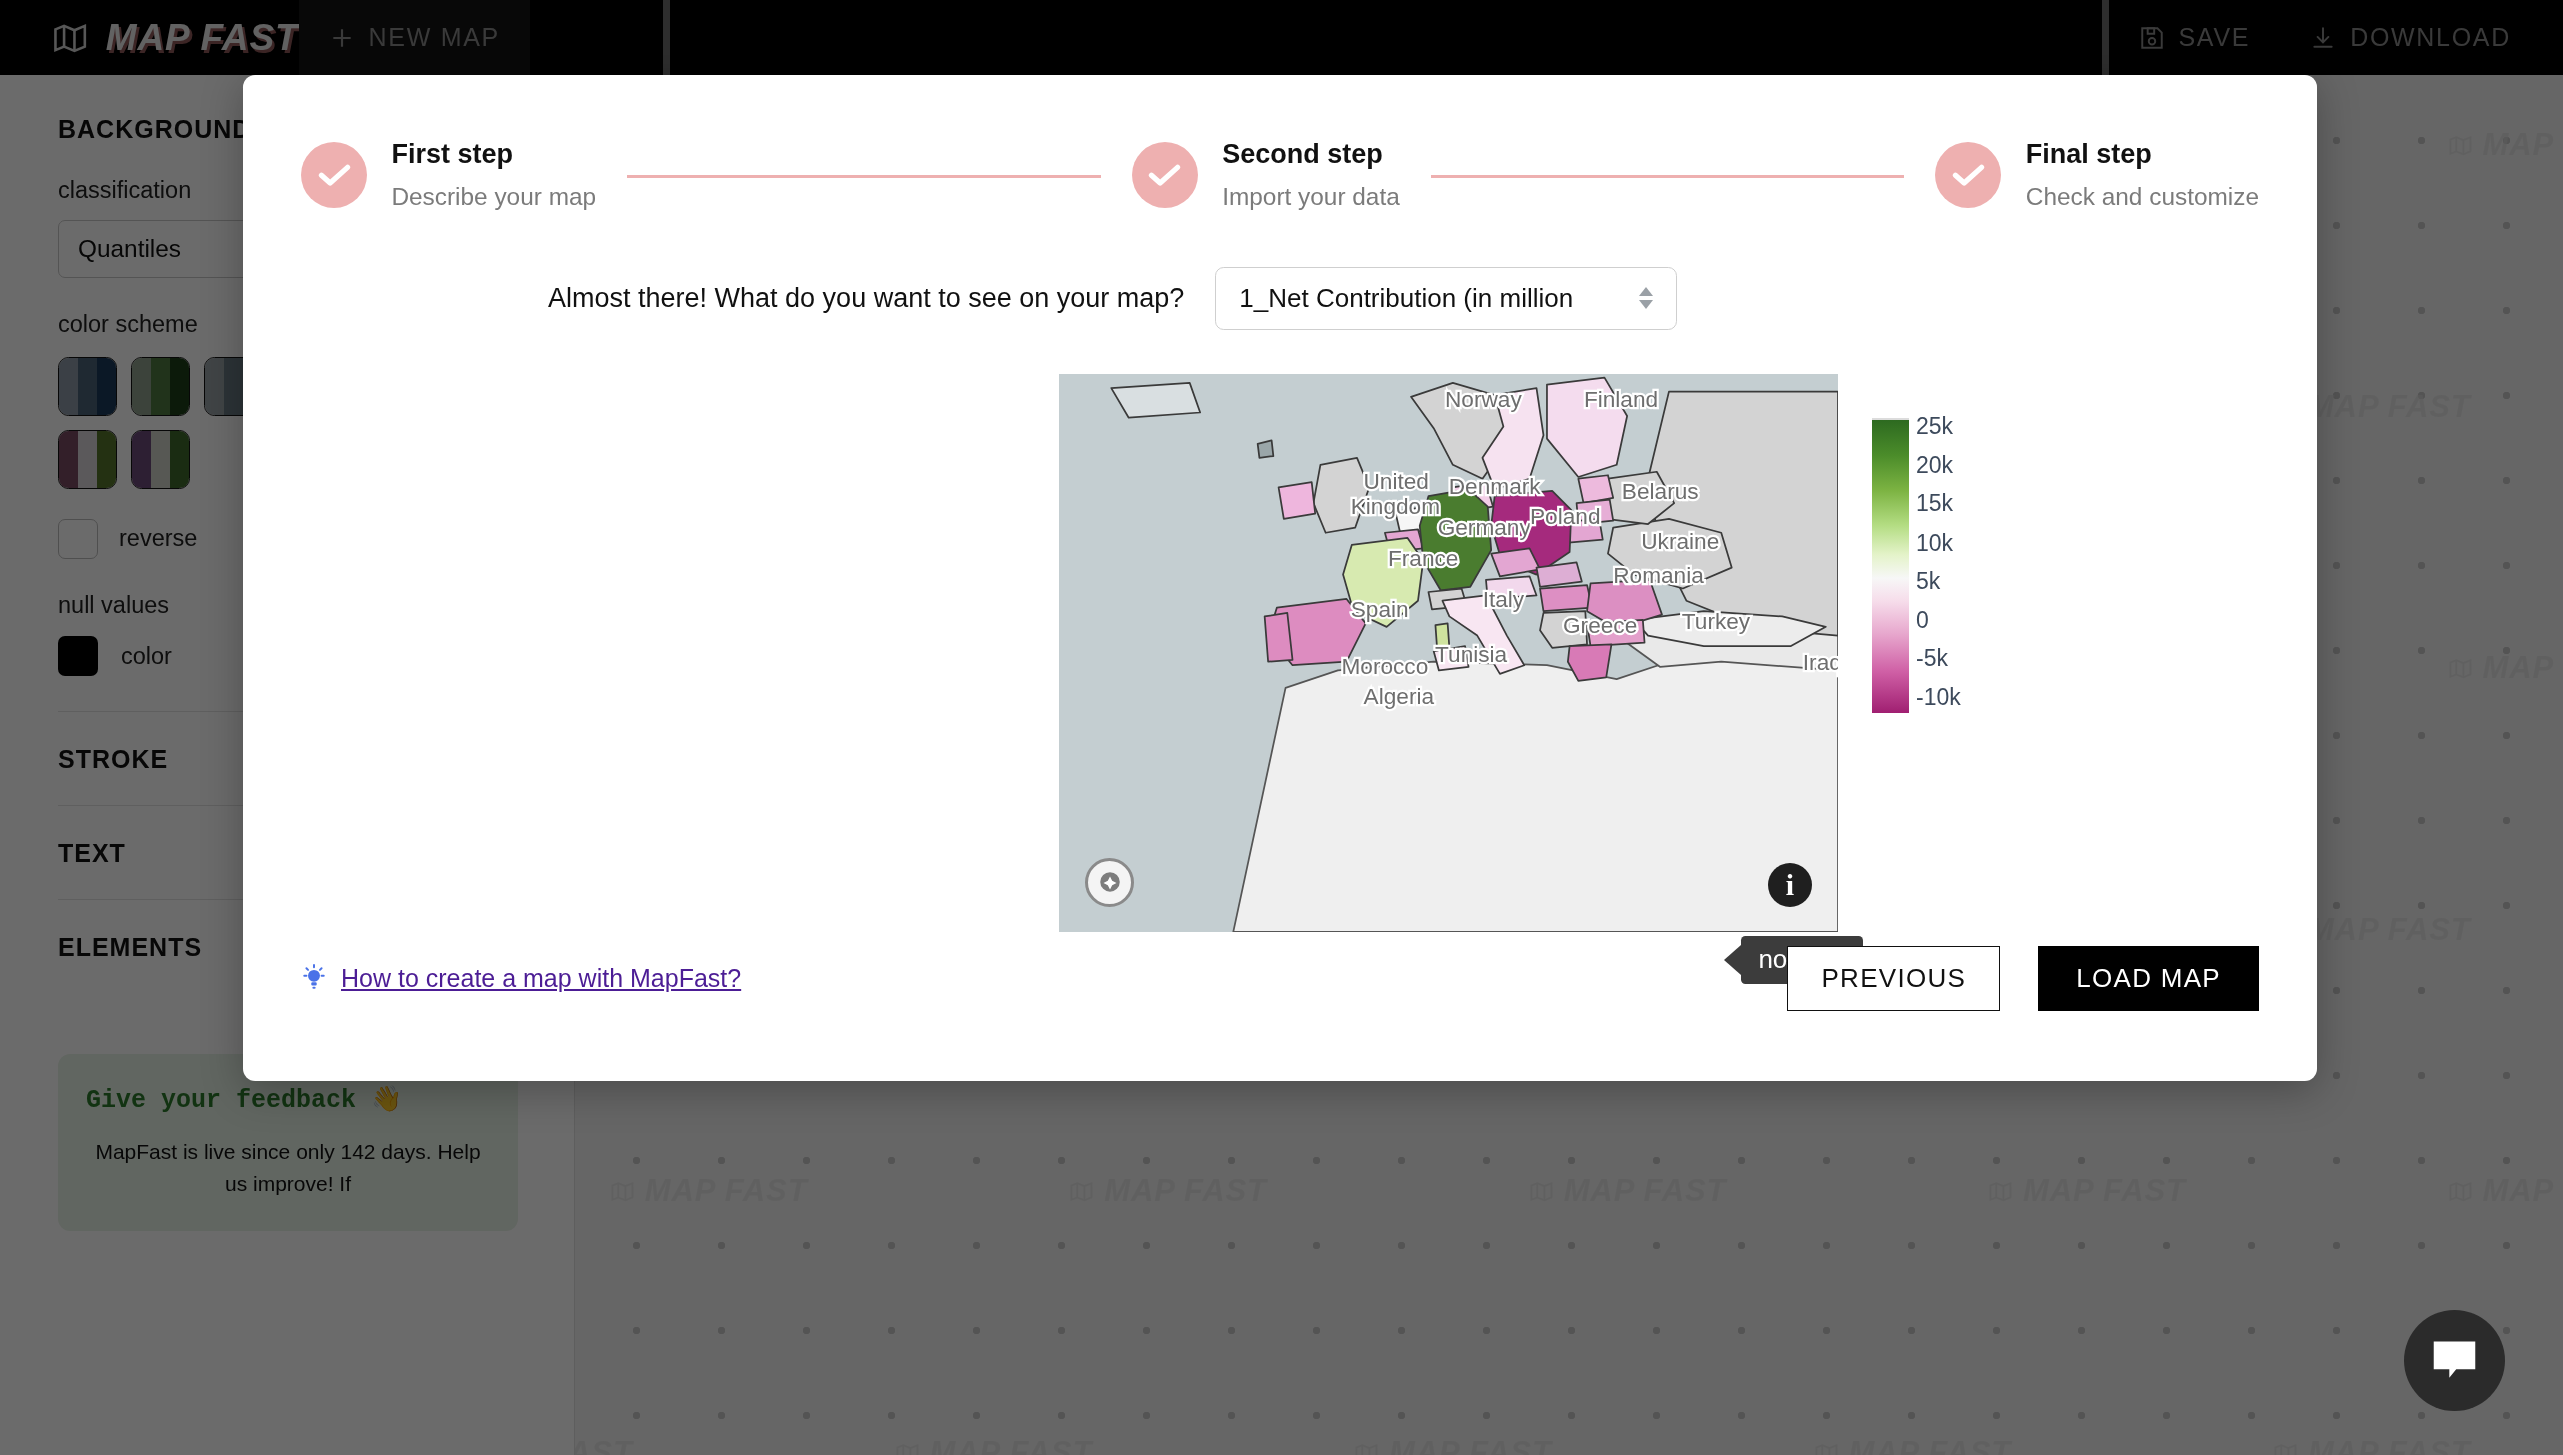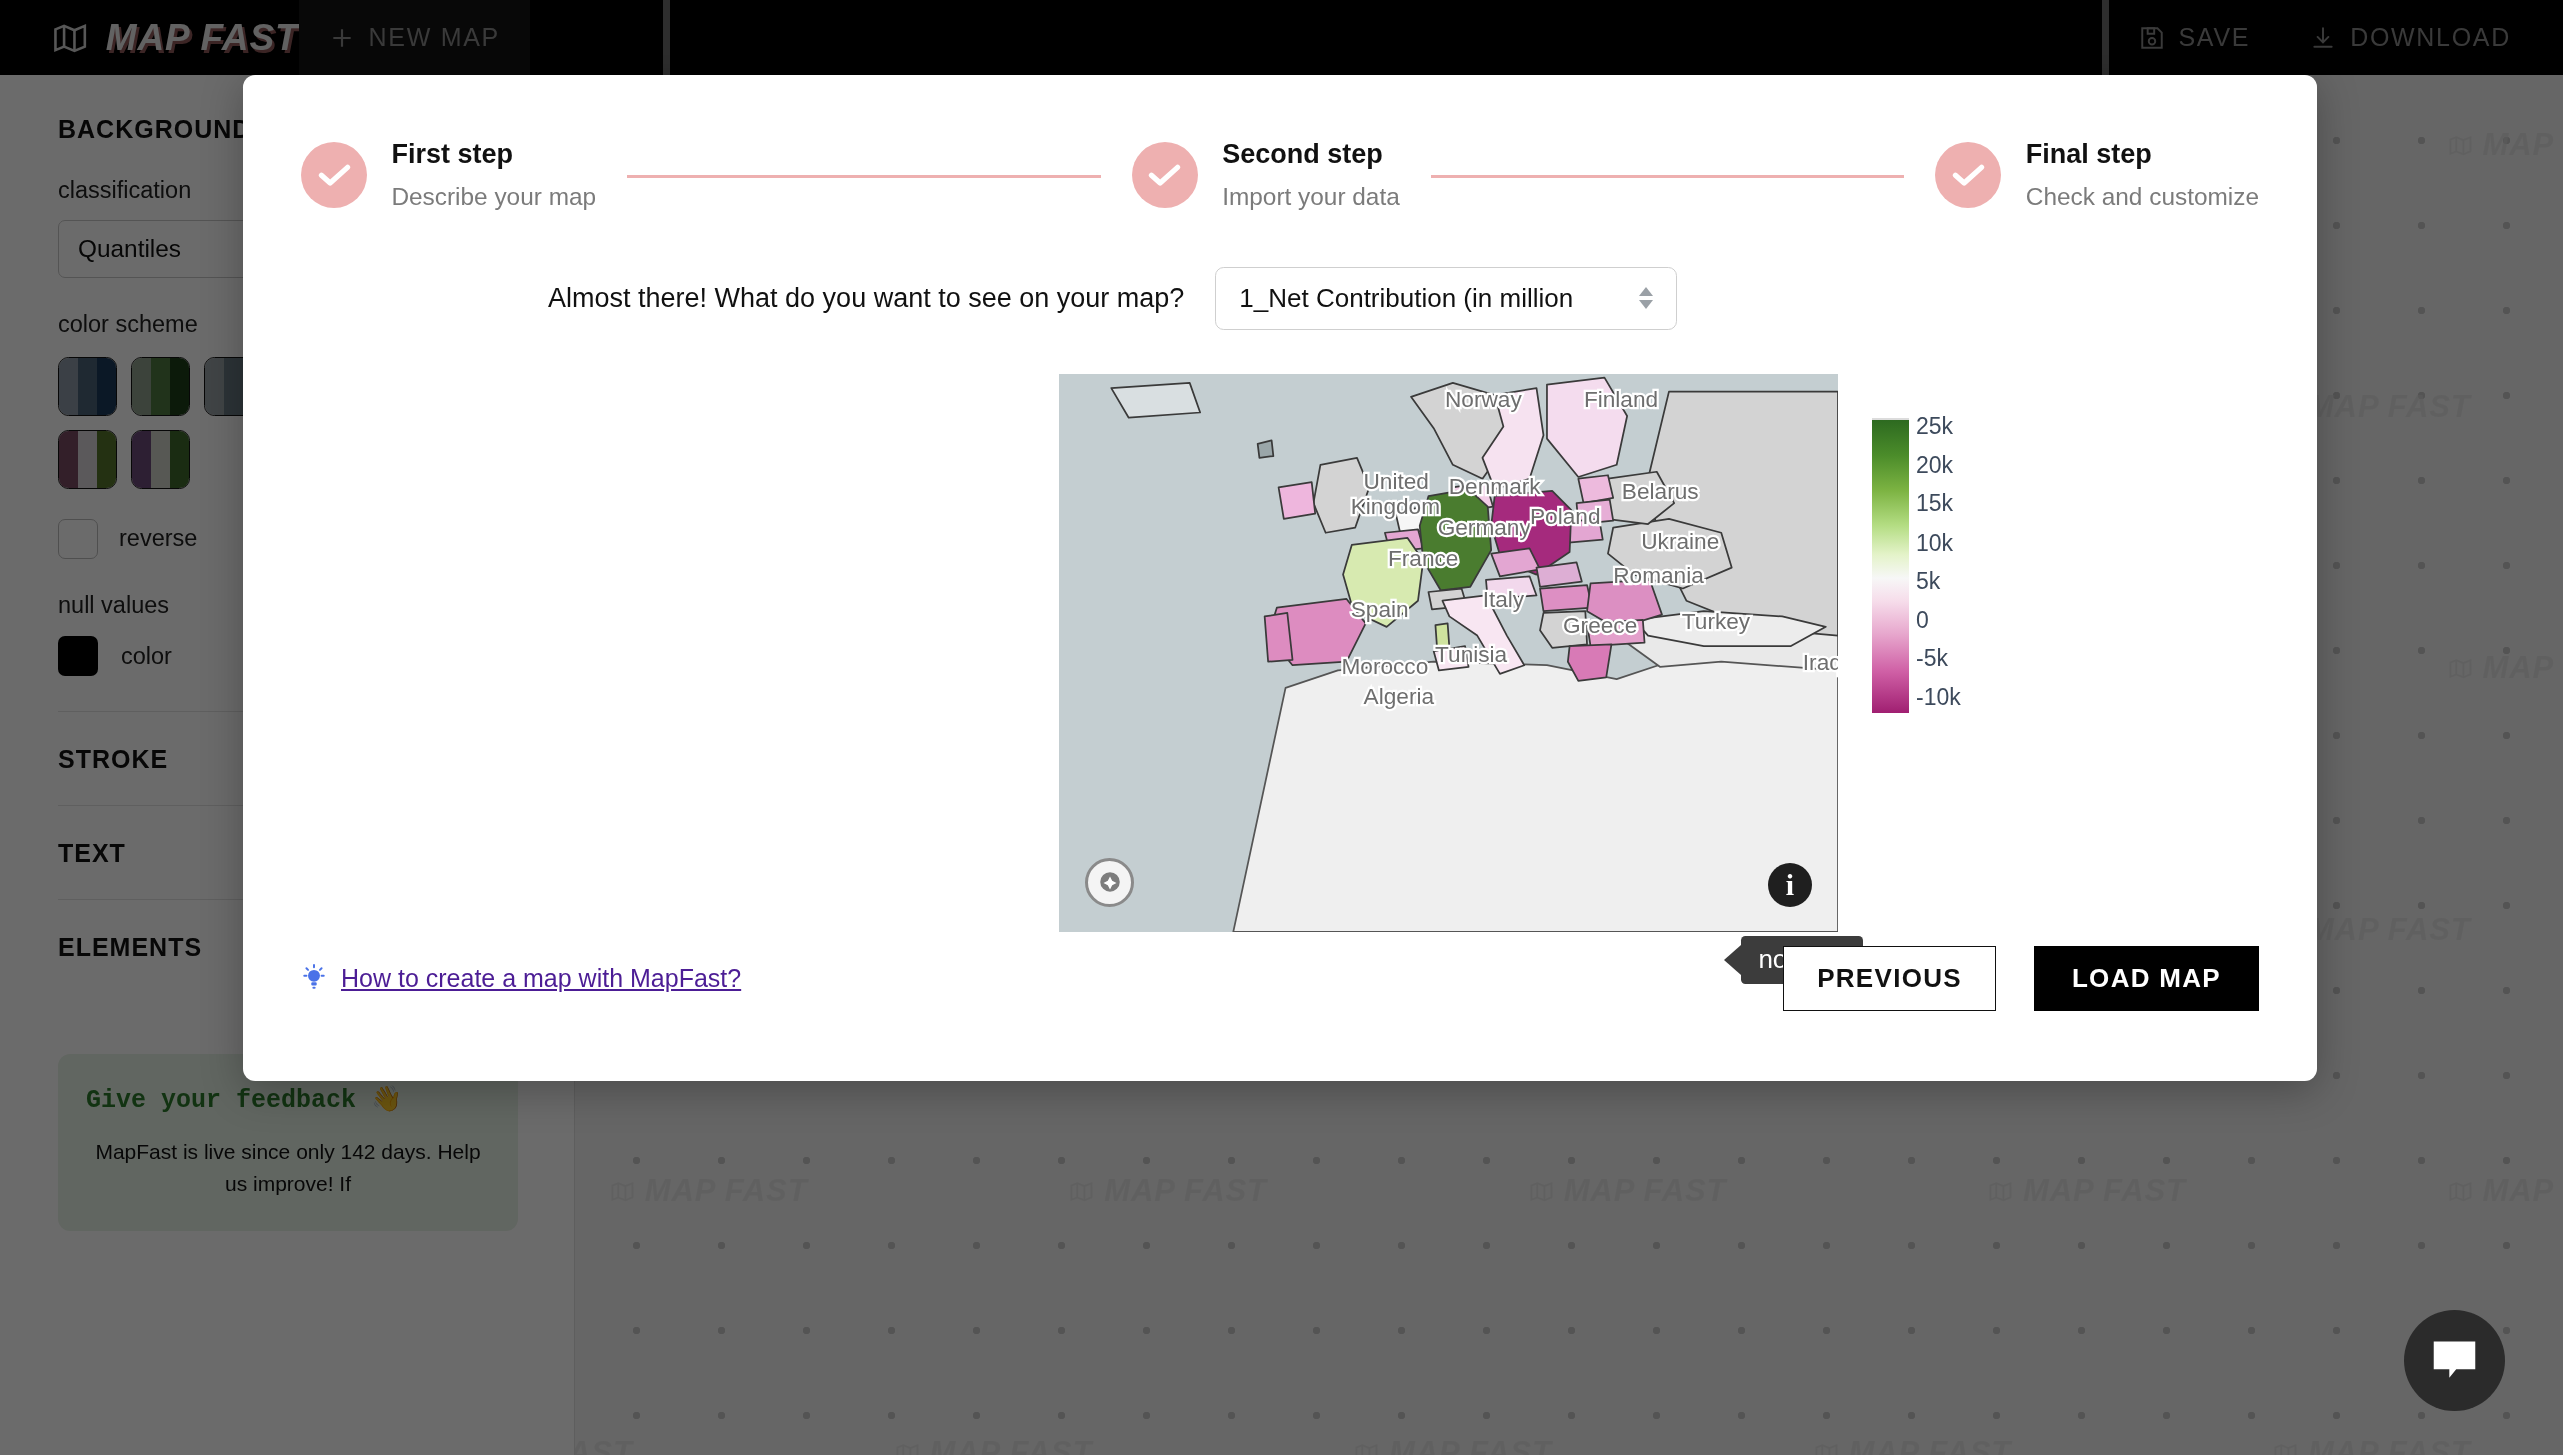--- a/index.html
+++ b/index.html
@@ -196,21 +196,21 @@
     padding: 0 58px 49px 58px;
   }
   .help-link { display: flex; align-items: center; gap: 14px; }
   .help-link a {
     font-size: 25px; color: #4c1d95; text-decoration: underline; cursor: pointer;
   }
   .bulb { width: 26px; height: 30px; }
   .footer-btns { display: flex; gap: 38px; align-items: center; }
   .btn {
     height: 65px; min-width: 209px; display: flex; align-items: center; justify-content: center;
-    font-size: 26px; font-weight: bold; letter-spacing: 1.3px; cursor: pointer;
+    font-size: 26px; font-weight: normal; letter-spacing: 1.3px; cursor: pointer;
   }
   .btn-prev { background: #fff; border: 1.7px solid #111; color: #111; padding: 0 33px; }
   .btn-load { background: #000; color: #fff; border: 1.7px solid #000; padding: 12px 37px; }
 
   
   .chat-fab {
     position: absolute; right: 58px; bottom: 44px;
     width: 101px; height: 101px; border-radius: 50%; background: #2b2b2b;
     display: flex; align-items: center; justify-content: center; cursor: pointer;
     z-index: 40;

